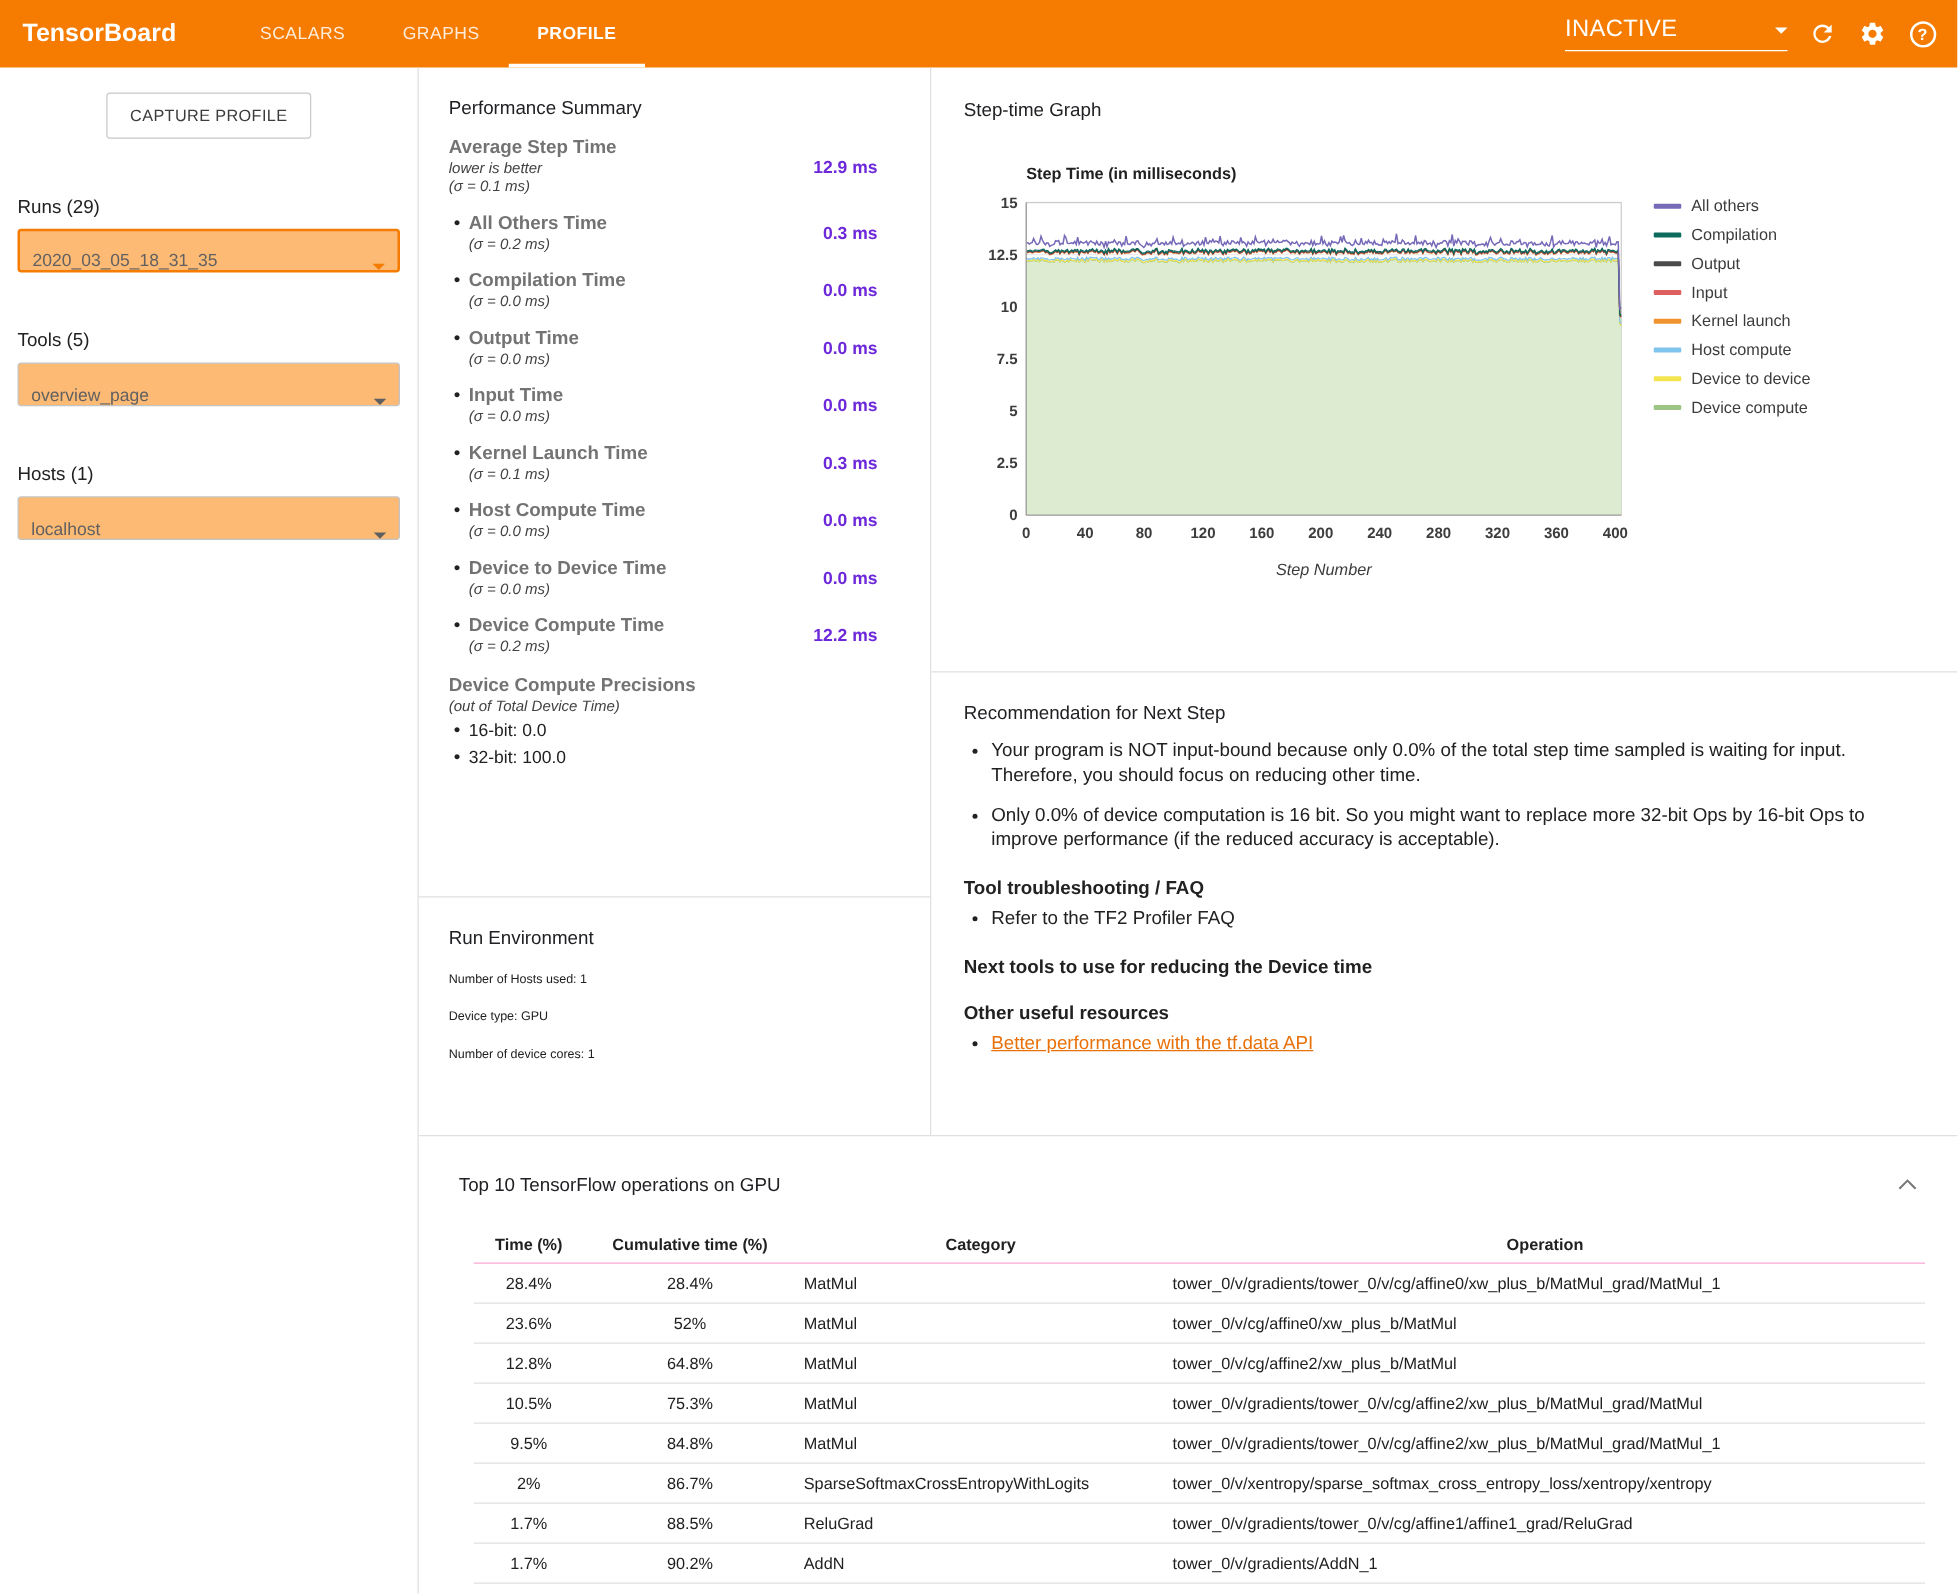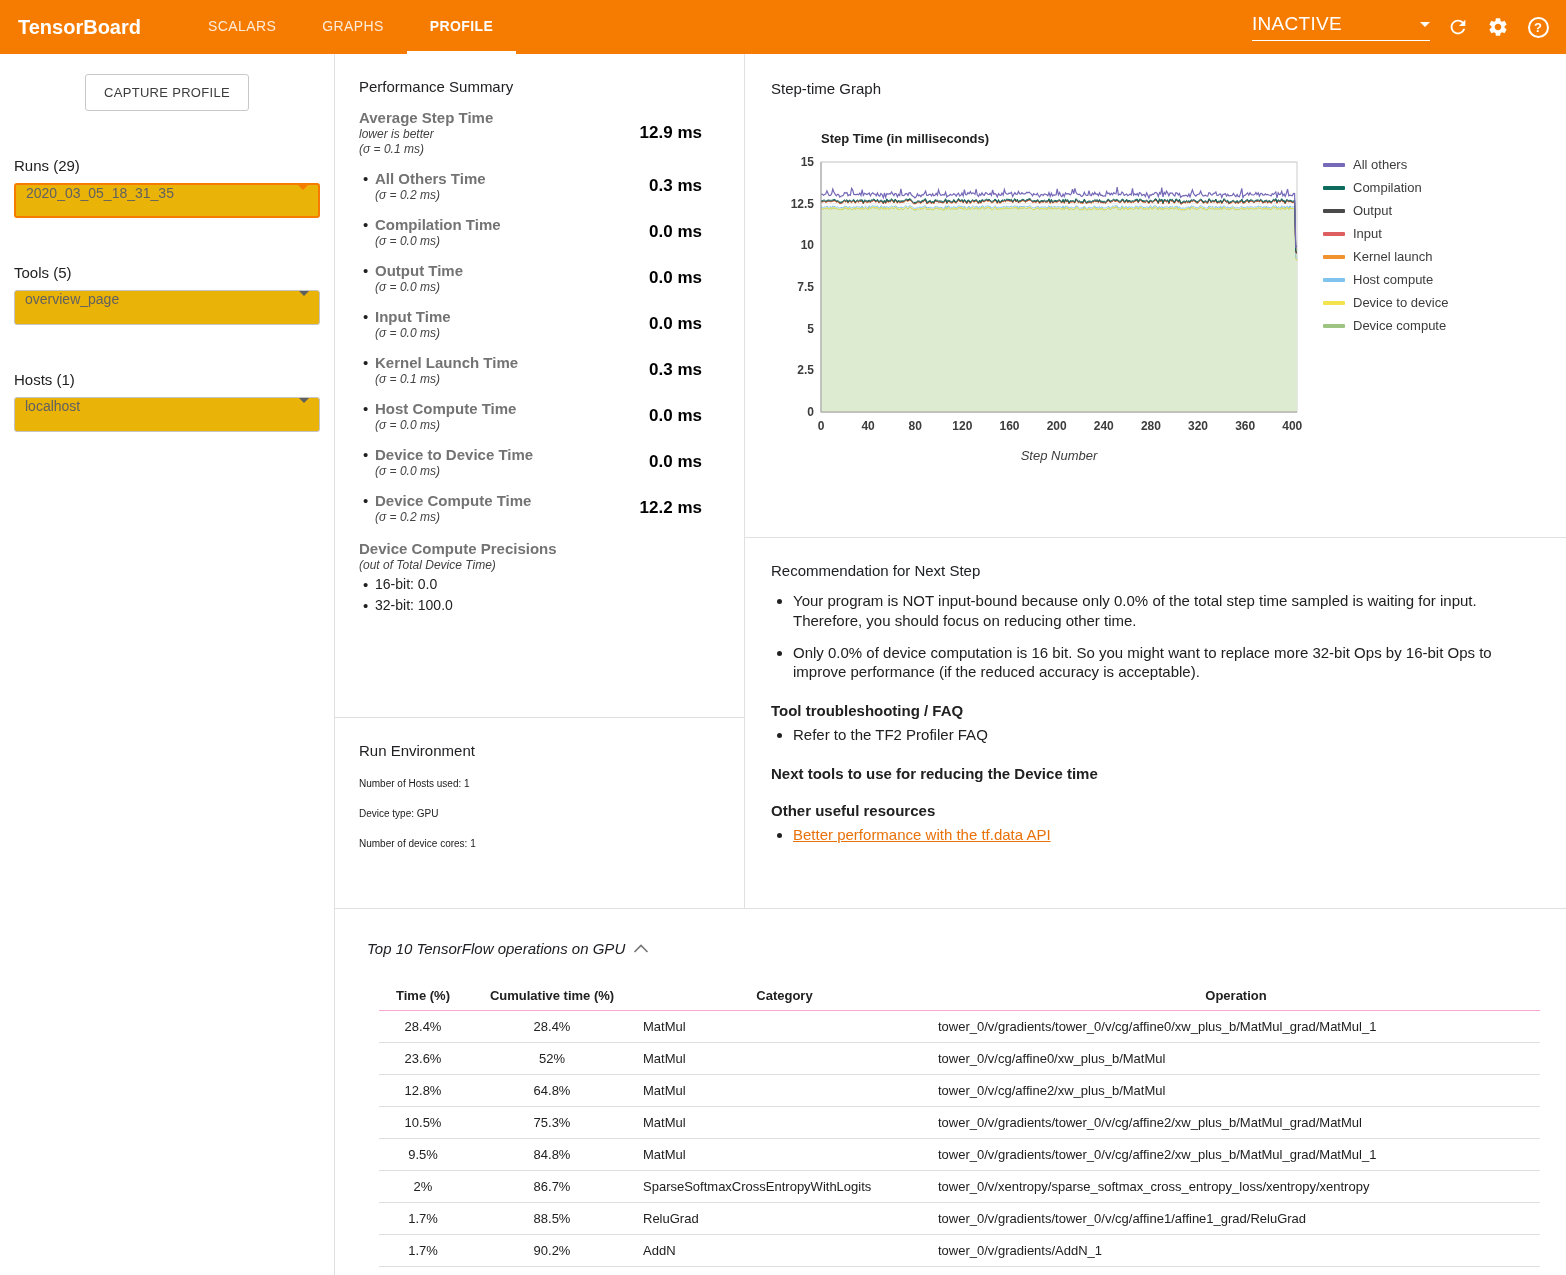--- a/index.html
+++ b/index.html
@@ -20,39 +20,39 @@
   .caret.orange { border-top-color:#f57c00; }
   .hicon { width:24px; height:24px; display:flex; align-items:center; justify-content:center; cursor:pointer; }
   .hicon svg { width:22px; height:22px; fill:#fff; }
   .help-circle { width:21px; height:21px; border-radius:50%; border:2px solid #fff; display:flex; align-items:center; justify-content:center; font-size:13px; font-weight:bold; color:#fff; }
 
   
   .app-body { display:flex; height:1221px; }
   .sidebar { width:335px; border-right:1px solid #e0e0e0; padding:0 14px; flex:none; }
   .capture-btn { display:block; margin:20px auto 0; background:#fff; border:1px solid #c9c9c9; border-radius:3px; padding:10px 18px; font-size:13px; letter-spacing:.3px; color:#3c3c3c; font-family:"Liberation Sans", sans-serif; cursor:pointer; }
   .field-label { font-size:15px; color:#212121; margin-top:46px; }
-  .select-box { margin-top:9px; height:35px; border:1px solid #c4c4c4; border-radius:3px; display:flex; align-items:flex-start; justify-content:space-between; padding:0 10px; font-size:14px; color:#616161; cursor:pointer; background:#eab308; }
+  .select-box { margin-top:9px; height:35px; border:1px solid #c4c4c4; border-radius:3px; display:flex; align-items:flex-end; justify-content:space-between; padding:0 10px; font-size:14px; color:#616161; cursor:pointer; background:#fdba74; }
   .select-box.focused { border:2px solid #f57c00; }
 
   main { flex:1; display:flex; flex-direction:column; }
   .top-grid { display:flex; height:854px; overflow:hidden; }
   .perf-col { width:410px; flex:none; border-right:1px solid #e0e0e0; display:flex; flex-direction:column; }
   .perf-summary { height:664px; border-bottom:1px solid #e0e0e0; padding:24px; overflow:hidden; }
   .run-env { padding:24px; }
   .right-col { flex:1; display:flex; flex-direction:column; overflow:hidden; }
   .step-graph-sec { height:484px; border-bottom:1px solid #e0e0e0; padding:26px; overflow:hidden; }
   .recommendation-sec { flex:1; padding:24px 26px; overflow:hidden; }
 
   h1.section-title { font-size:15px; font-weight:normal; color:#202124; }
 
   
   .avg-block { display:flex; justify-content:space-between; align-items:center; margin-top:14px; padding-right:18px; }
   .metric-label { font-size:15px; font-weight:bold; color:#737373; }
   .metric-note, .metric-sigma { font-size:12px; font-style:italic; color:#424242; margin-top:1px; }
-  .metric-value { font-size:17px; font-weight:bold; color:#000000; white-space:nowrap; }
+  .metric-value { font-size:14px; font-weight:bold; color:#6d28d9; white-space:nowrap; }
   .perf-item { display:flex; justify-content:space-between; align-items:center; margin-top:14px; padding-right:18px; }
   .pi-left { display:flex; }
   .bullet-dot { width:16px; font-size:15px; color:#212121; flex:none; padding-left:4px; }
   .precisions { margin-top:16px; }
   .precisions ul { list-style:none; margin-top:4px; }
   .precisions li { font-size:14px; color:#212121; margin-top:4px; display:flex; }
   .run-env .env-line { font-size:10px; color:#212121; margin-top:19px; }
 
   
   .chart-area { display:flex; margin-top:34px; margin-left:6px; }
@@ -66,21 +66,21 @@
   
   .recommendation-sec ul { list-style:disc; margin:12px 0 0 22px; }
   .recommendation-sec li { font-size:15px; color:#212121; line-height:1.32; margin-top:12px; max-width:770px; }
   .sub-head { font-size:15px; font-weight:bold; color:#212121; margin-top:20px; }
   .recommendation-sec ul.tight { margin-top:2px; }
   .recommendation-sec ul.tight li { margin-top:6px; }
   a.orange-link { color:#e8710a; text-decoration:underline; cursor:pointer; }
 
   
   .top-ops-sec { border-top:1px solid #e0e0e0; height:367px; overflow:hidden; padding:26px 24px 0 32px; }
-  .top-ops-head { display:flex; align-items:center;font-style:italic; }
+  .top-ops-head { display:flex; justify-content:space-between; align-items:center; }
   .collapse-btn { cursor:pointer; padding:4px 8px; }
   table.ops { border-collapse:collapse; margin:20px 0 0 12px; width:calc(100% - 14px); font-size:13px; table-layout:fixed; }
   table.ops th { font-weight:bold; color:#212121; text-align:center; padding:7px 6px; border-bottom:1px solid #f9a8d4; cursor:pointer; }
   table.ops td { padding:8px 6px; border-bottom:1px solid #e0e0e0; color:#212121; white-space:nowrap; overflow:hidden; }
   table.ops .c0 { width:88px; text-align:center; }
   table.ops .c1 { width:170px; text-align:center; }
   table.ops .c2 { width:295px; text-align:left; }
   table.ops .c3 { text-align:left; }
   table.ops th.c2, table.ops th.c3 { text-align:center; }
 </style>

